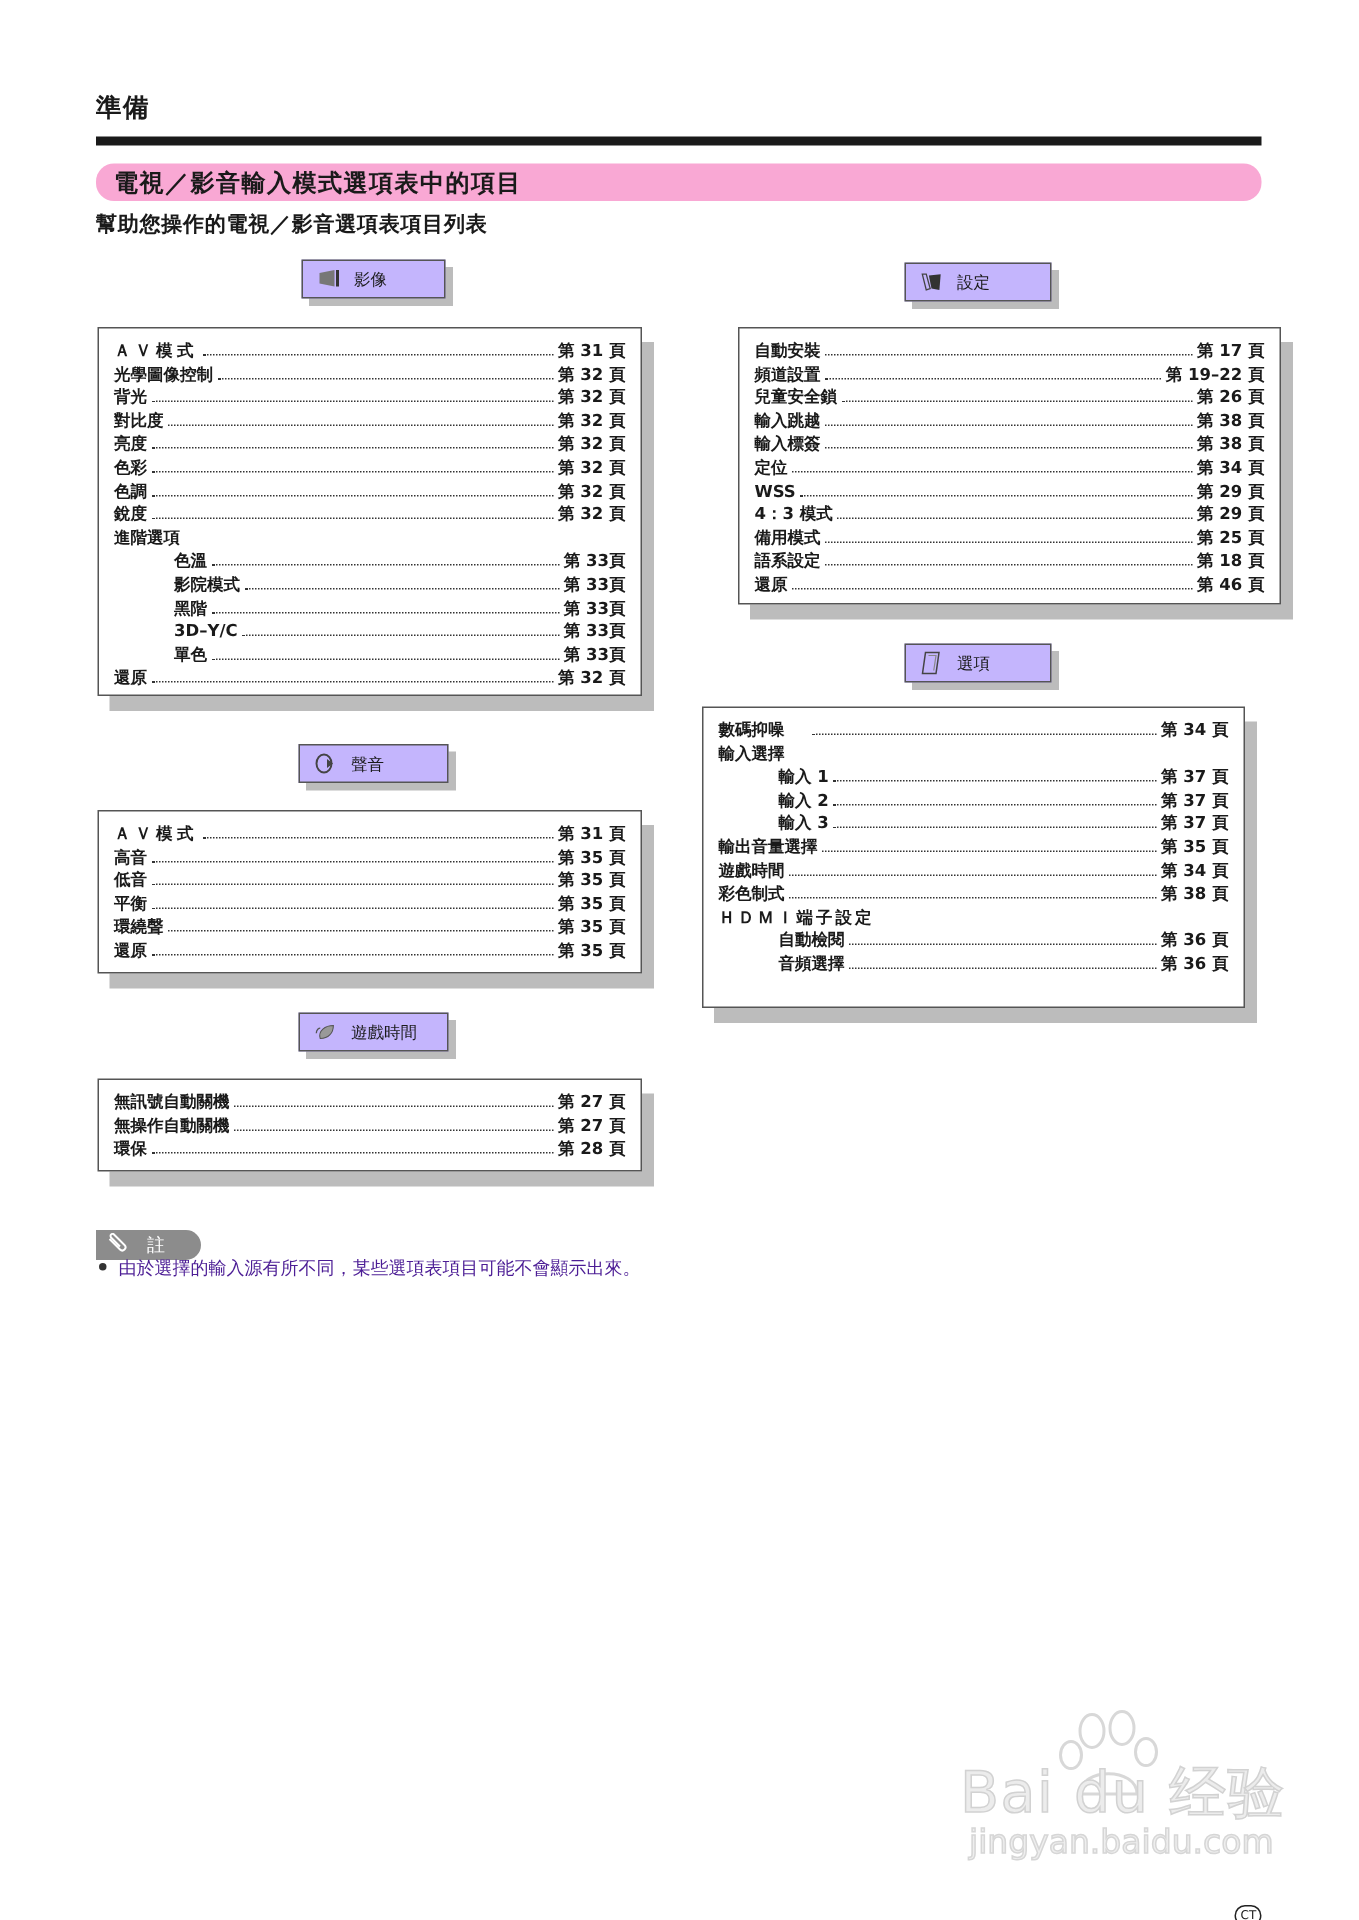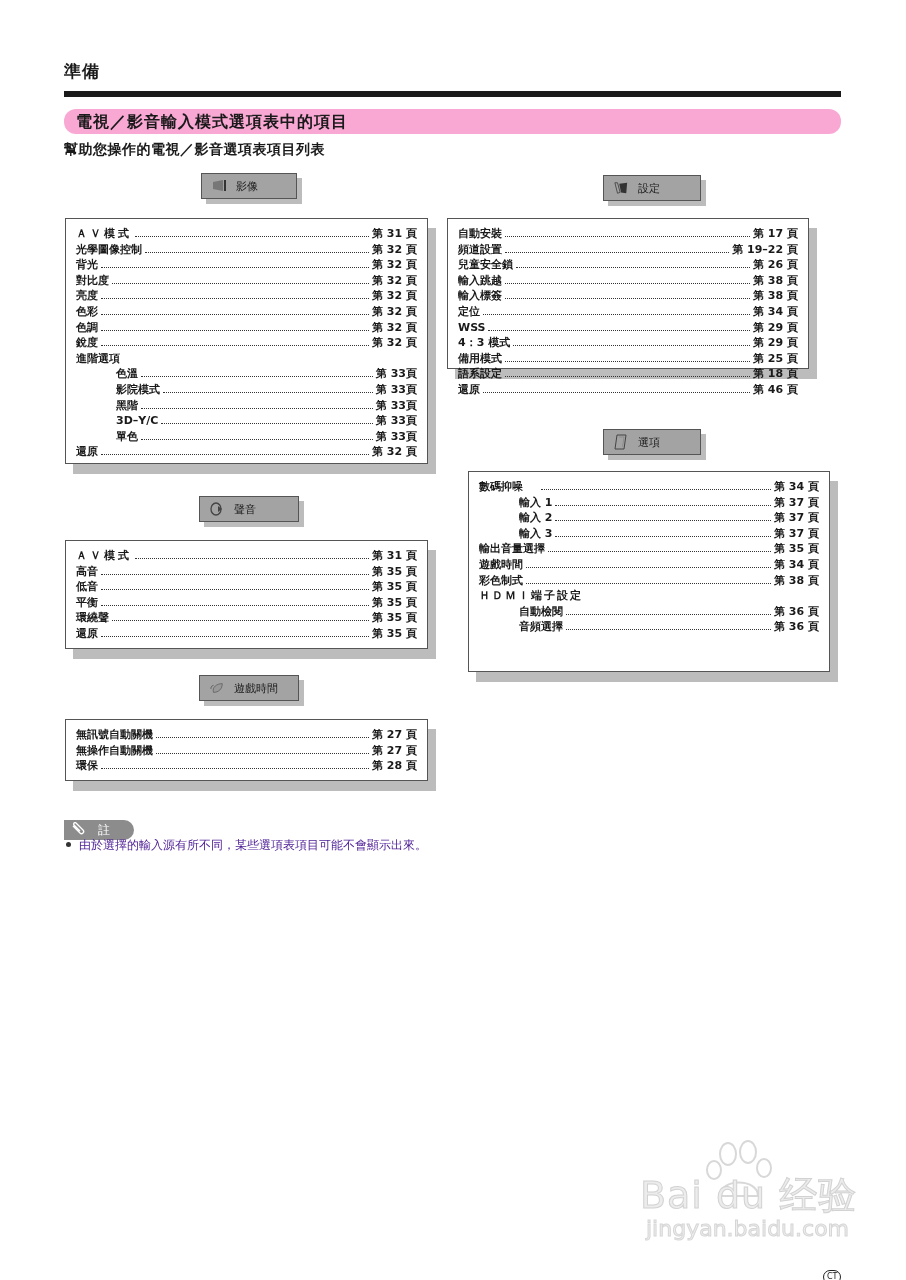--- a/index.html
+++ b/index.html
@@ -5,21 +5,21 @@
   html, body { margin:0; padding:0; background:#ffffff; }
   body { width:906px; height:1280px; position:relative; overflow:hidden;
          font-family:"DejaVu Sans","Liberation Sans",sans-serif; color:#1a1a1a; }
   .section-label { position:absolute; left:64px; top:60px; font-size:17px; font-weight:bold; letter-spacing:1px; }
   .rule { position:absolute; left:64px; top:91px; width:777px; height:6px; background:#1a1a1a; }
   .title-bar { position:absolute; left:64px; top:109px; width:777px; height:25px; background:#f9a8d4;
                border-radius:12px; box-sizing:border-box; padding-left:12px; font-size:16px; font-weight:bold;
                line-height:25px; letter-spacing:1px; }
   .subtitle { position:absolute; left:64px; top:141px; font-size:14px; font-weight:bold; letter-spacing:0.5px; }
 
-  .tab { position:absolute; width:96px; height:26px; border:1px solid #555; background:#a3a3a3;
+  .tab { position:absolute; width:96px; height:26px; border:1px solid #555; background:#c4b5fd;
          box-shadow:5px 5px 0 #bcbcbc; font-size:11px; display:flex; align-items:center; box-sizing:border-box; padding-left:10px; }
   .tab .ico { width:14px; height:14px; margin-right:10px; display:inline-flex; align-items:center; justify-content:center; }
   .box { position:absolute; border:1px solid #555; background:#fff; box-shadow:8px 10px 0 #bcbcbc;
          box-sizing:border-box; padding:7px 10px 5px 10px; }
   .row { display:flex; align-items:baseline; font-size:11px; font-weight:bold; height:15.6px; line-height:15.6px; white-space:nowrap; }
   .row .lbl { flex:0 0 auto; padding-right:3px; }
   .row .dots { flex:1 1 auto; overflow:hidden; border-bottom:1px dotted #333; margin-bottom:4px; height:1px; }
   .row .pg { flex:0 0 auto; padding-left:3px; }
   .row.indent .lbl { padding-left:40px; }
   .spaced { letter-spacing:3px; }
@@ -201,21 +201,21 @@
 
 <div class="tab" style="left:603px; top:175px; width:98px;">
   <span class="ico">
     <svg width="16" height="14" viewBox="0 0 16 14">
         <path d="M1 1 L4 1 L7 12 L4 13 Z" fill="none" stroke="#444" stroke-width="1"></path>
         <path d="M6 2 L15 1 L14 13 L8 12 Z" fill="#333"></path>
       </svg>
   </span>
   <span>設定</span>
 </div>
-<div class="box" style="left:447px; top:218px; width:362px; height:151px;">
+<div class="box" style="left:492px; top:218px; width:362px; height:185px;">
   <div class="row">
       <span class="lbl">自動安裝</span>
       <span class="dots"></span>
       <span class="pg">第 17 頁</span>
     </div>
   <div class="row">
       <span class="lbl">頻道設置</span>
       <span class="dots"></span>
       <span class="pg">第 19–22 頁</span>
     </div>
@@ -273,20 +273,23 @@
         <path d="M5 3 L10 3 L8.5 13" fill="none" stroke="#888" stroke-width="0.8"></path>
       </svg>
   </span>
   <span>選項</span>
 </div>
 <div class="box" style="left:468px; top:471px; width:362px; height:201px;">
   <div class="row">
       <span class="lbl" style="padding-right:18px;">數碼抑噪</span>
       <span class="dots"></span>
       <span class="pg">第 34 頁</span>
+    </div>
+  <div class="row header-only">
+      <span class="lbl">輸入選擇</span>
     </div>
   <div class="row indent">
       <span class="lbl">輸入 1</span>
       <span class="dots"></span>
       <span class="pg">第 37 頁</span>
     </div>
   <div class="row indent">
       <span class="lbl">輸入 2</span>
       <span class="dots"></span>
       <span class="pg">第 37 頁</span>

